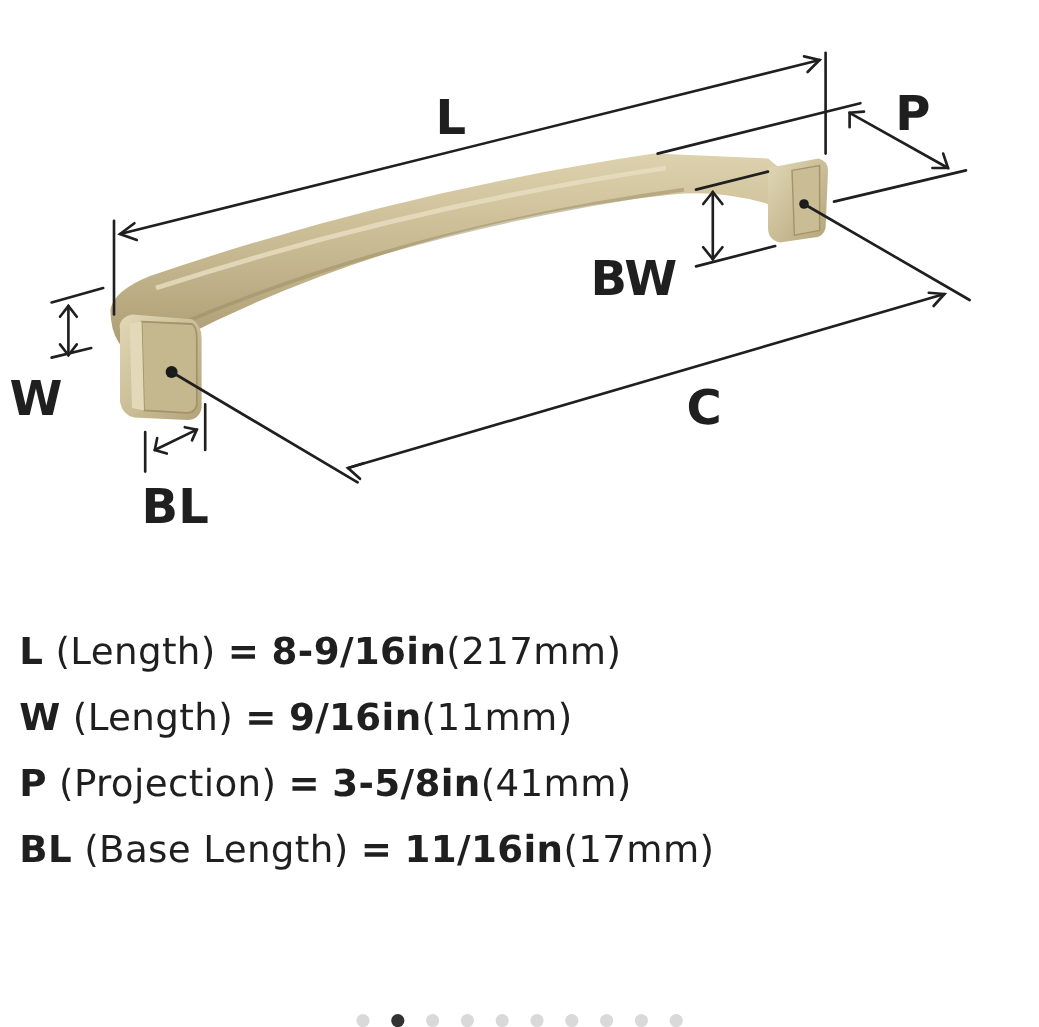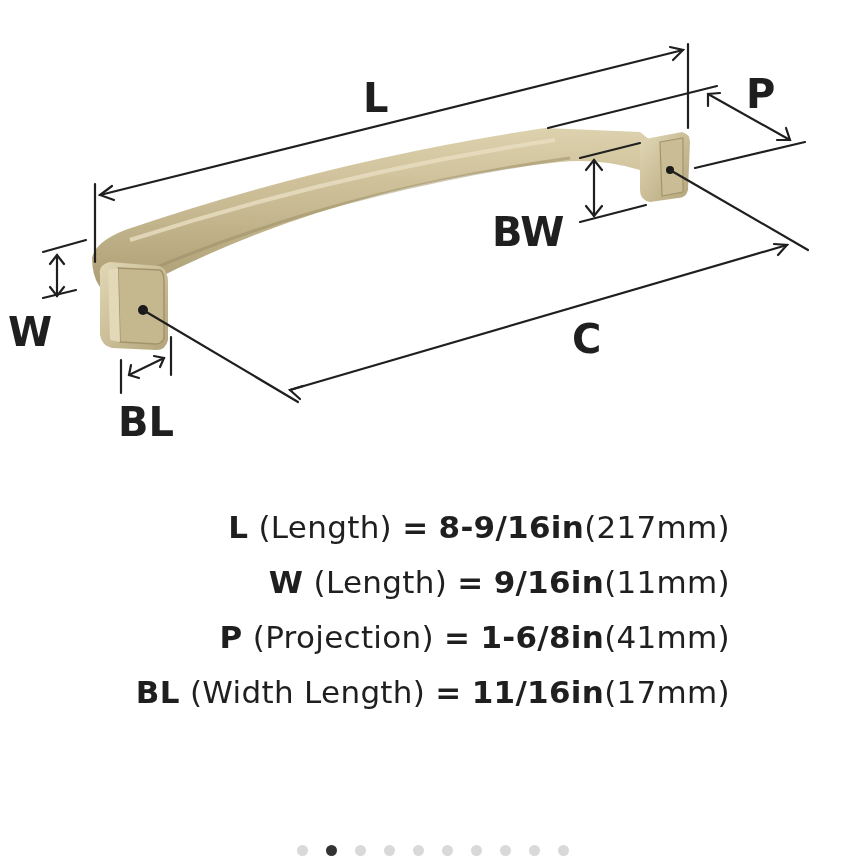--- a/index.html
+++ b/index.html
@@ -31,24 +31,24 @@
       font-family: "DejaVu Sans", sans-serif;
       font-weight: bold;
       font-size: 40px;
       fill: #1f1f1f;
     }
     .spec-list {
       position: absolute;
       left: 0;
       top: 500px;
       width: 730px;
-      margin: 0;
+      margin: 16px;
       padding: 0;
       list-style: none;
-      text-align: right;
+      text-align: left;
     }
     .spec-row {
       height: 55px;
       line-height: 55px;
       font-size: 31px;
       white-space: nowrap;
       letter-spacing: 0.3px;
     }
     .spec-row .code { font-weight: bold; }
     .spec-row .name { font-weight: normal; }
@@ -169,25 +169,25 @@
   <li class="spec-row">
     <span class="code">W</span>
     <span class="name">(Length)</span>
     <span class="eq">=</span>
     <span class="imperial">9/16in</span><span class="metric">(11mm)</span>
   </li>
   <li class="spec-row">
     <span class="code">P</span>
     <span class="name">(Projection)</span>
     <span class="eq">=</span>
-    <span class="imperial">1-6/8in</span><span class="metric">(41mm)</span>
+    <span class="imperial">3-5/8in</span><span class="metric">(41mm)</span>
   </li>
   <li class="spec-row">
     <span class="code">BL</span>
-    <span class="name">(Width Length)</span>
+    <span class="name">(Base Length)</span>
     <span class="eq">=</span>
     <span class="imperial">11/16in</span><span class="metric">(17mm)</span>
   </li>
 </ul>
 
 <div class="pager">
   <span class="dot"></span>
   <span class="dot active"></span>
   <span class="dot"></span>
   <span class="dot"></span>

